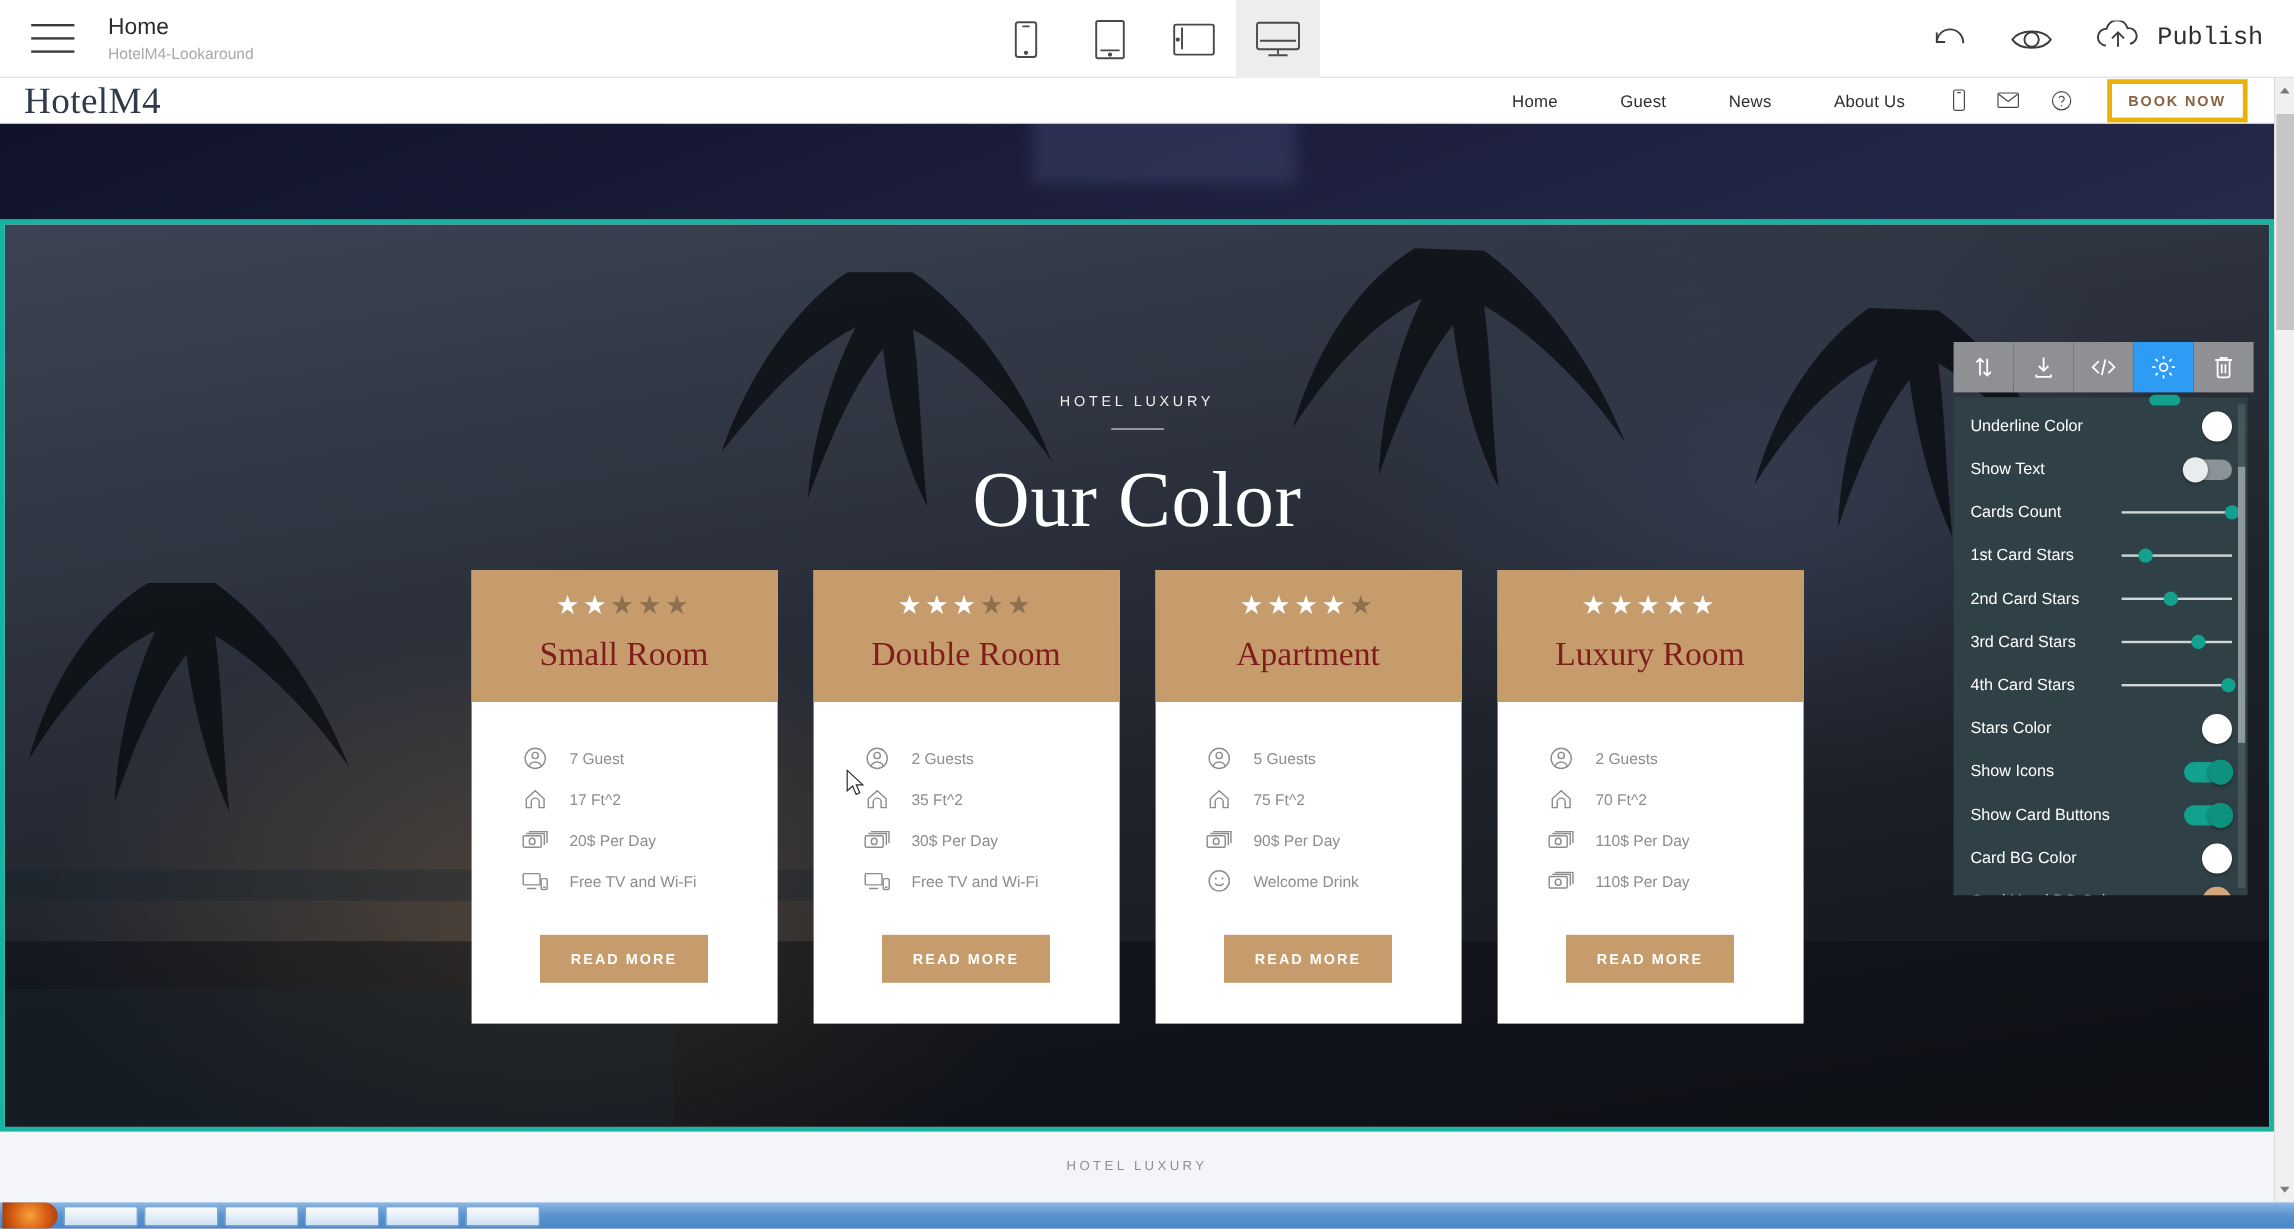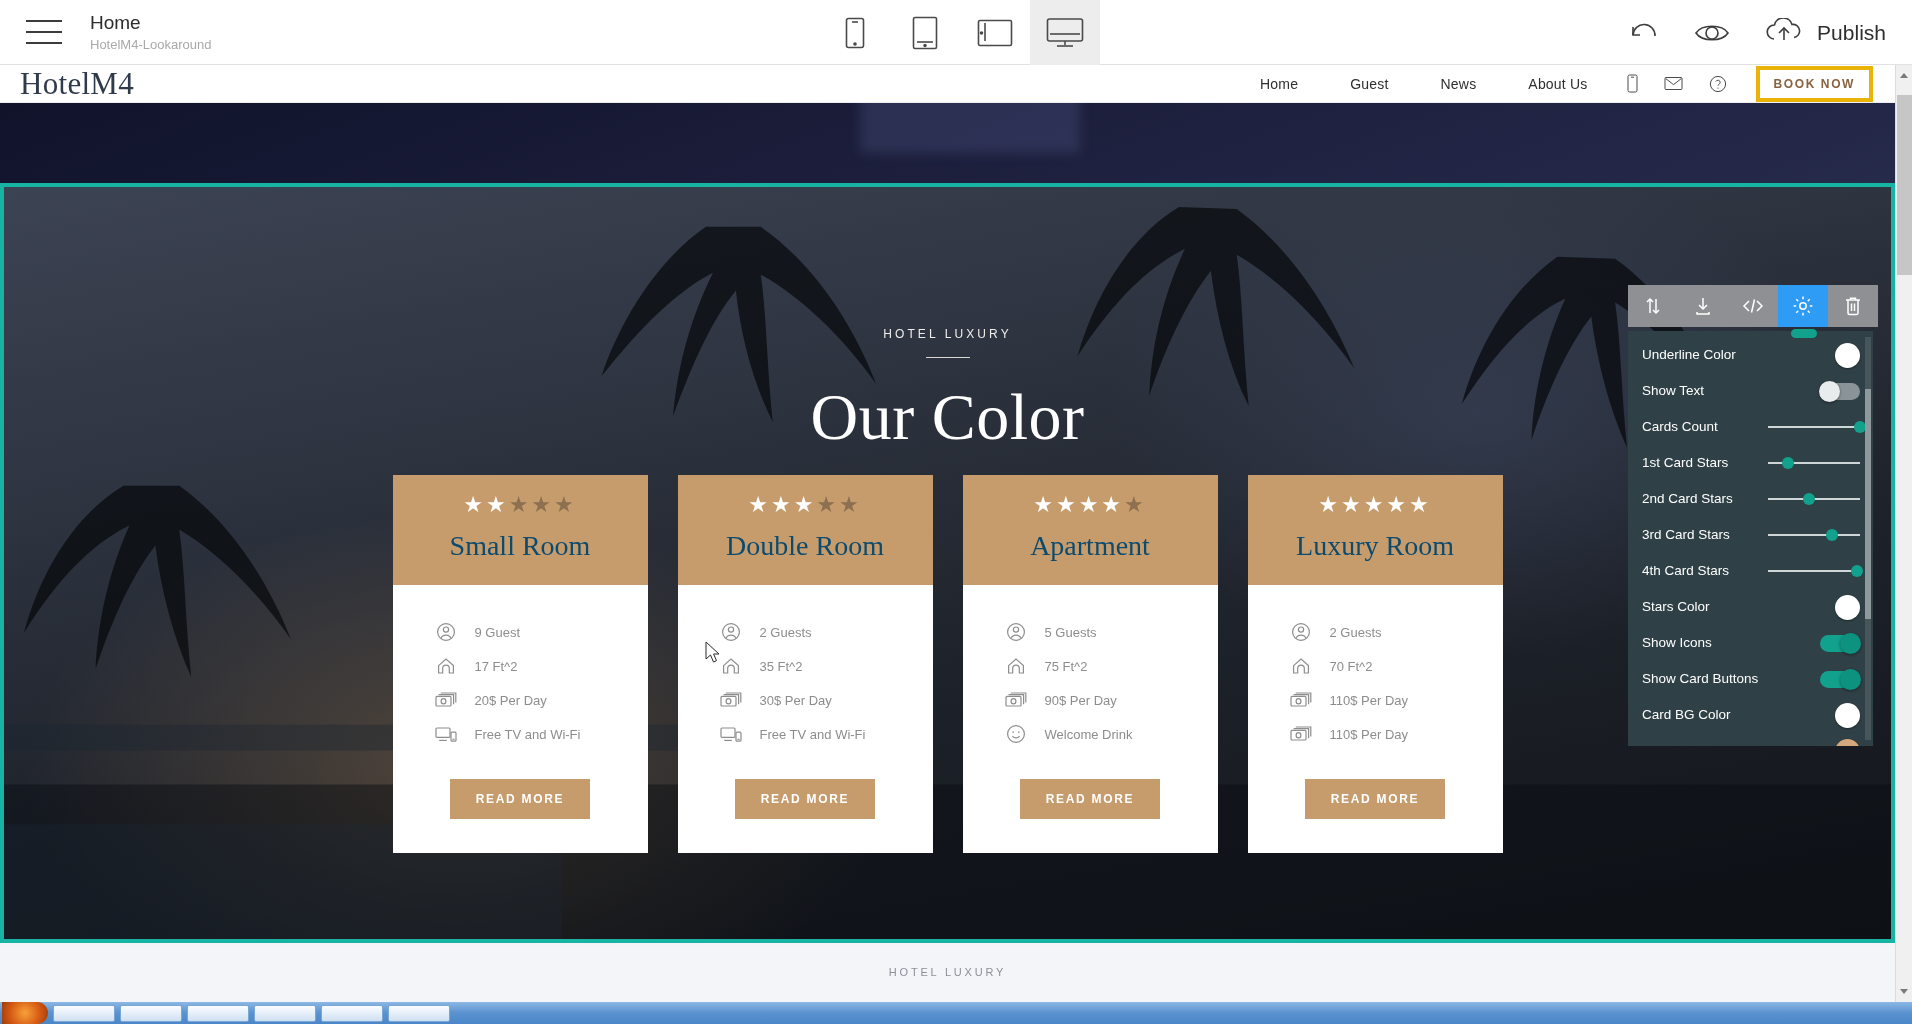--- a/index.html
+++ b/index.html
@@ -24,21 +24,21 @@
   .page-title { font-size: 19px; color: #2c2c2c; }
   .page-sub { font-size: 13px; color: #a9a9a9; margin-top: 2px; }
 
   .device-group { position: absolute; left: 820px; top: 0; height: 65px; display: flex; }
   .device-btn { width: 70px; height: 65px; display: flex; align-items: center;
     justify-content: center; cursor: pointer; }
   .device-btn.active { background: #ededed; }
   .device-btn svg { stroke: #4a4a4a; fill: none; stroke-width: 1.6; }
 
   .bar-right { position: absolute; right: 26px; top: 0; height: 65px;
-    display: flex; align-items: center; gap: 34px; }
+    display: flex; align-items: center; gap: 34px; font-family: Liberation Mono, monospace; }
   .bar-icon { cursor: pointer; display: flex; align-items: center; }
   .publish-btn { display: flex; align-items: center; gap: 13px; cursor: pointer; }
   .publish-label { font-size: 21px; color: #2e2e2e; }
 
   
   .site-header {
     position: absolute; top: 65px; left: 0; width: 1895px; height: 38px;
     background: #ffffff; display: flex; align-items: center;
     border-bottom: 1px solid #eeeeee;
   }
@@ -85,21 +85,21 @@
 
   
   .cards { position: absolute; top: 288px; left: 0; width: 100%;
     display: flex; justify-content: center; gap: 30px; }
   .card { width: 255px; background: #ffffff; }
   .card-head { background: #c69c6d; padding: 19px 0 23px; text-align: center; }
   .stars { font-size: 22px; letter-spacing: 3px; line-height: 1; }
   .star { color: #ffffff; }
   .star.off { color: #8d7050; }
   .card-name { font-family: "Liberation Serif", serif; font-size: 28px;
-    color: #0c4a6e; margin-top: 14px; font-weight: normal; }
+    color: #7f1d1d; margin-top: 14px; font-weight: normal; }
   .card-body { padding: 30px 0 0 0; }
   .feat { display: flex; align-items: center; padding: 0 0 0 40px; height: 34px; }
   .feat-ico { width: 26px; height: 22px; margin-right: 16px; display: flex;
     align-items: center; justify-content: center; }
   .feat-ico svg { stroke: #8d8d8d; fill: none; stroke-width: 1.2; }
   .feat-txt { font-size: 13px; color: #8d8d8d; }
   .card-btn-wrap { text-align: center; padding: 28px 0 34px; }
   .read-more { background: #c69c6d; color: #ffffff; border: none;
     font-size: 12px; font-weight: bold; letter-spacing: 1.7px;
     padding: 13px 26px; cursor: pointer; font-family: "Liberation Sans", sans-serif; }
@@ -310,21 +310,21 @@
             </div>
             <div class="card-body">
               <div class="feat">
                 <span class="feat-ico">
                   <svg width="20" height="20" viewBox="0 0 20 20" fill="none" stroke="#8d8d8d" stroke-width="1.1">
                     <circle cx="10" cy="10" r="8.4"></circle>
                     <circle cx="10" cy="7.6" r="2.6"></circle>
                     <path d="M4.8 16.6a5.6 5.6 0 0 1 10.4 0"></path>
                   </svg>
                 </span>
-                <span class="feat-txt">9 Guest</span>
+                <span class="feat-txt">7 Guest</span>
               </div>
               <div class="feat">
                 <span class="feat-ico">
                   <svg width="20" height="20" viewBox="0 0 20 20" fill="none" stroke="#8d8d8d" stroke-width="1.1">
                     <path d="M2.6 9.6 L10 3 L17.4 9.6 V17 H13.3 V12.4a3.3 3.3 0 0 0-6.6 0V17H2.6Z"></path>
                   </svg>
                 </span>
                 <span class="feat-txt">17 Ft^2</span>
               </div>
               <div class="feat">

